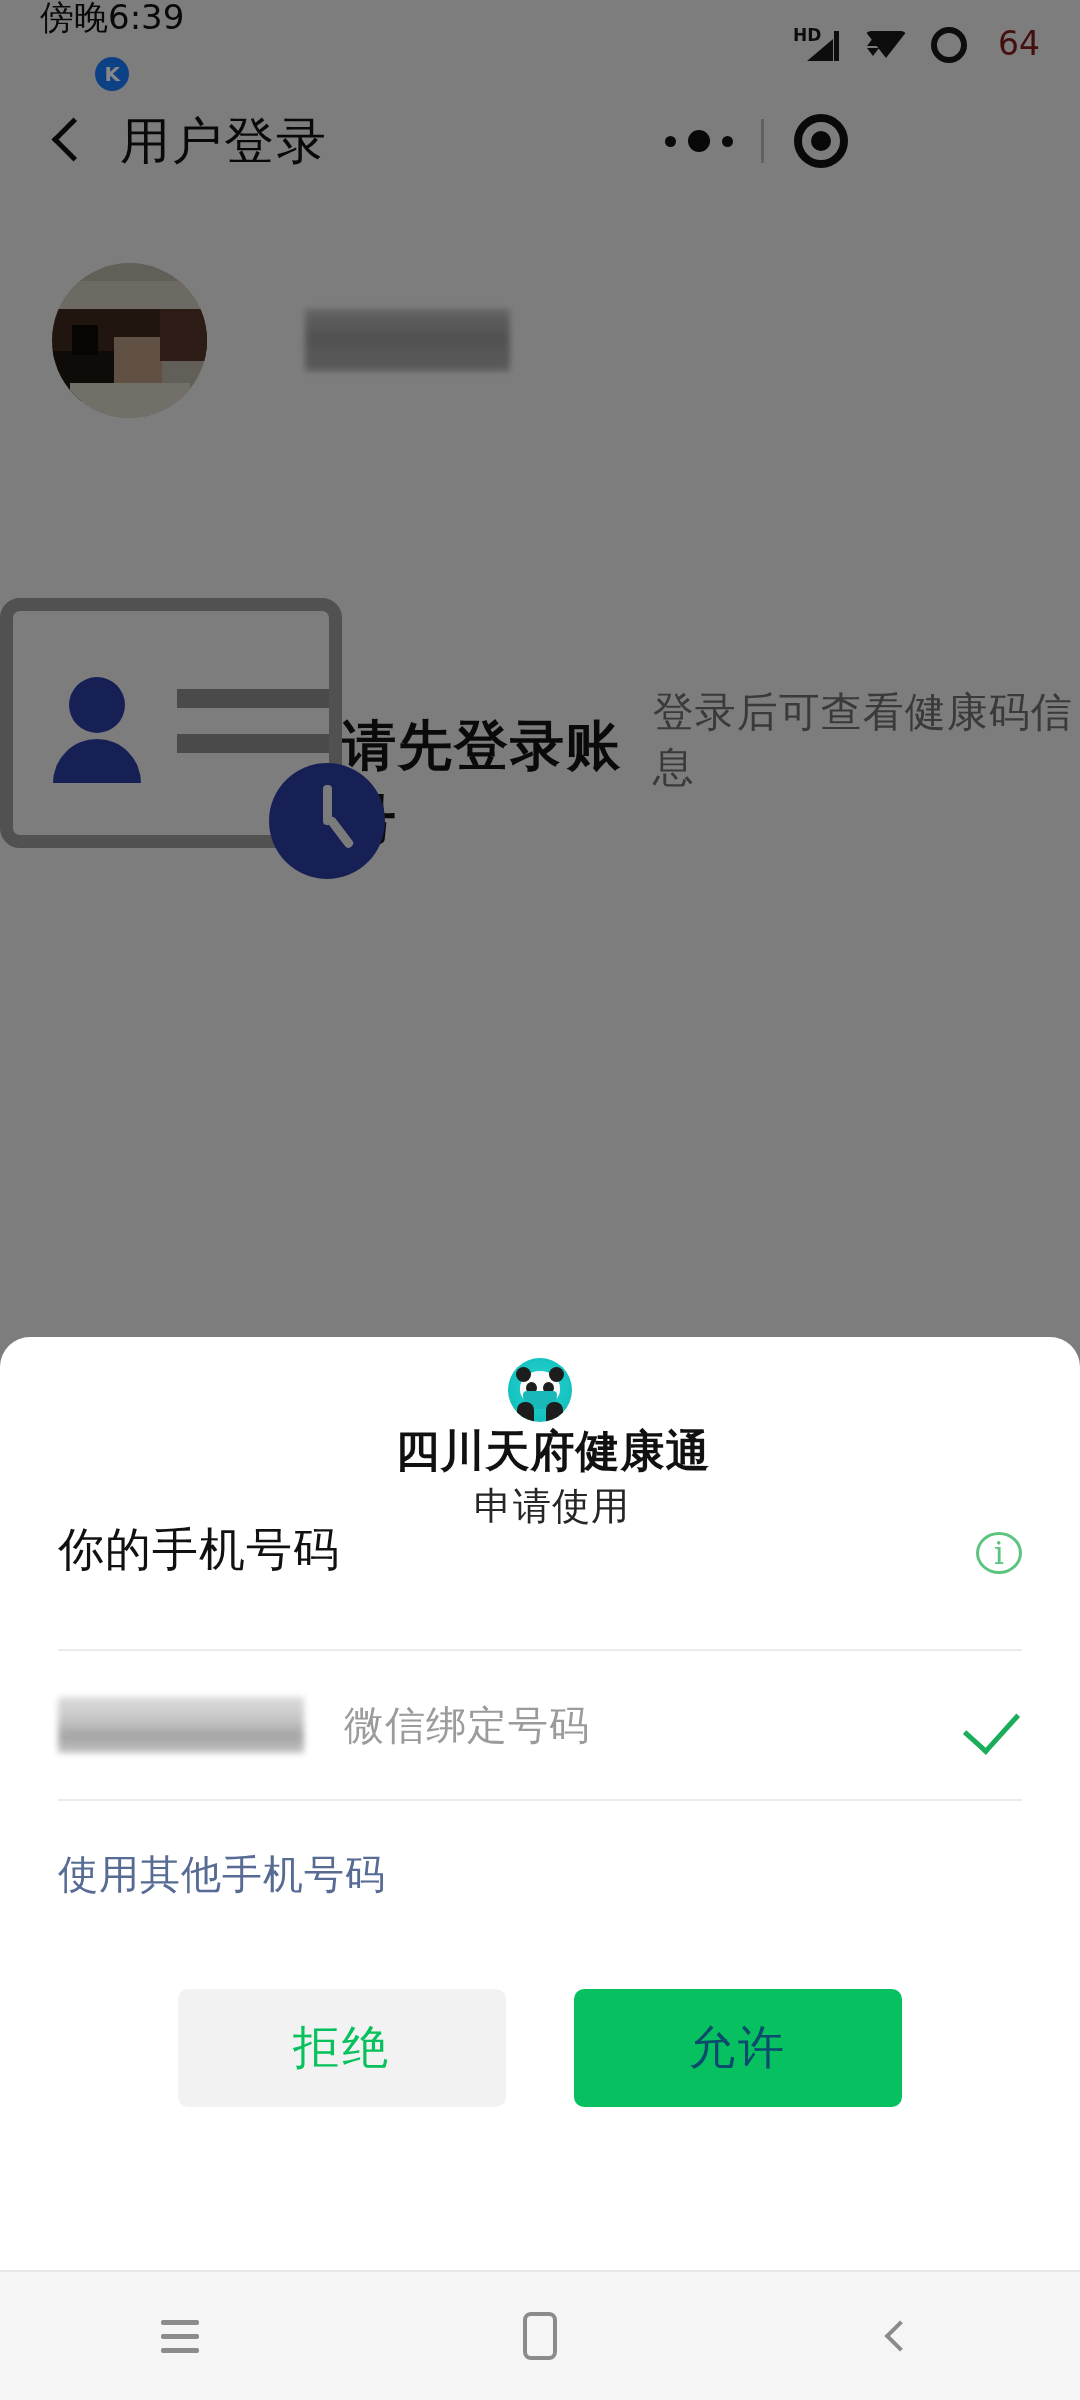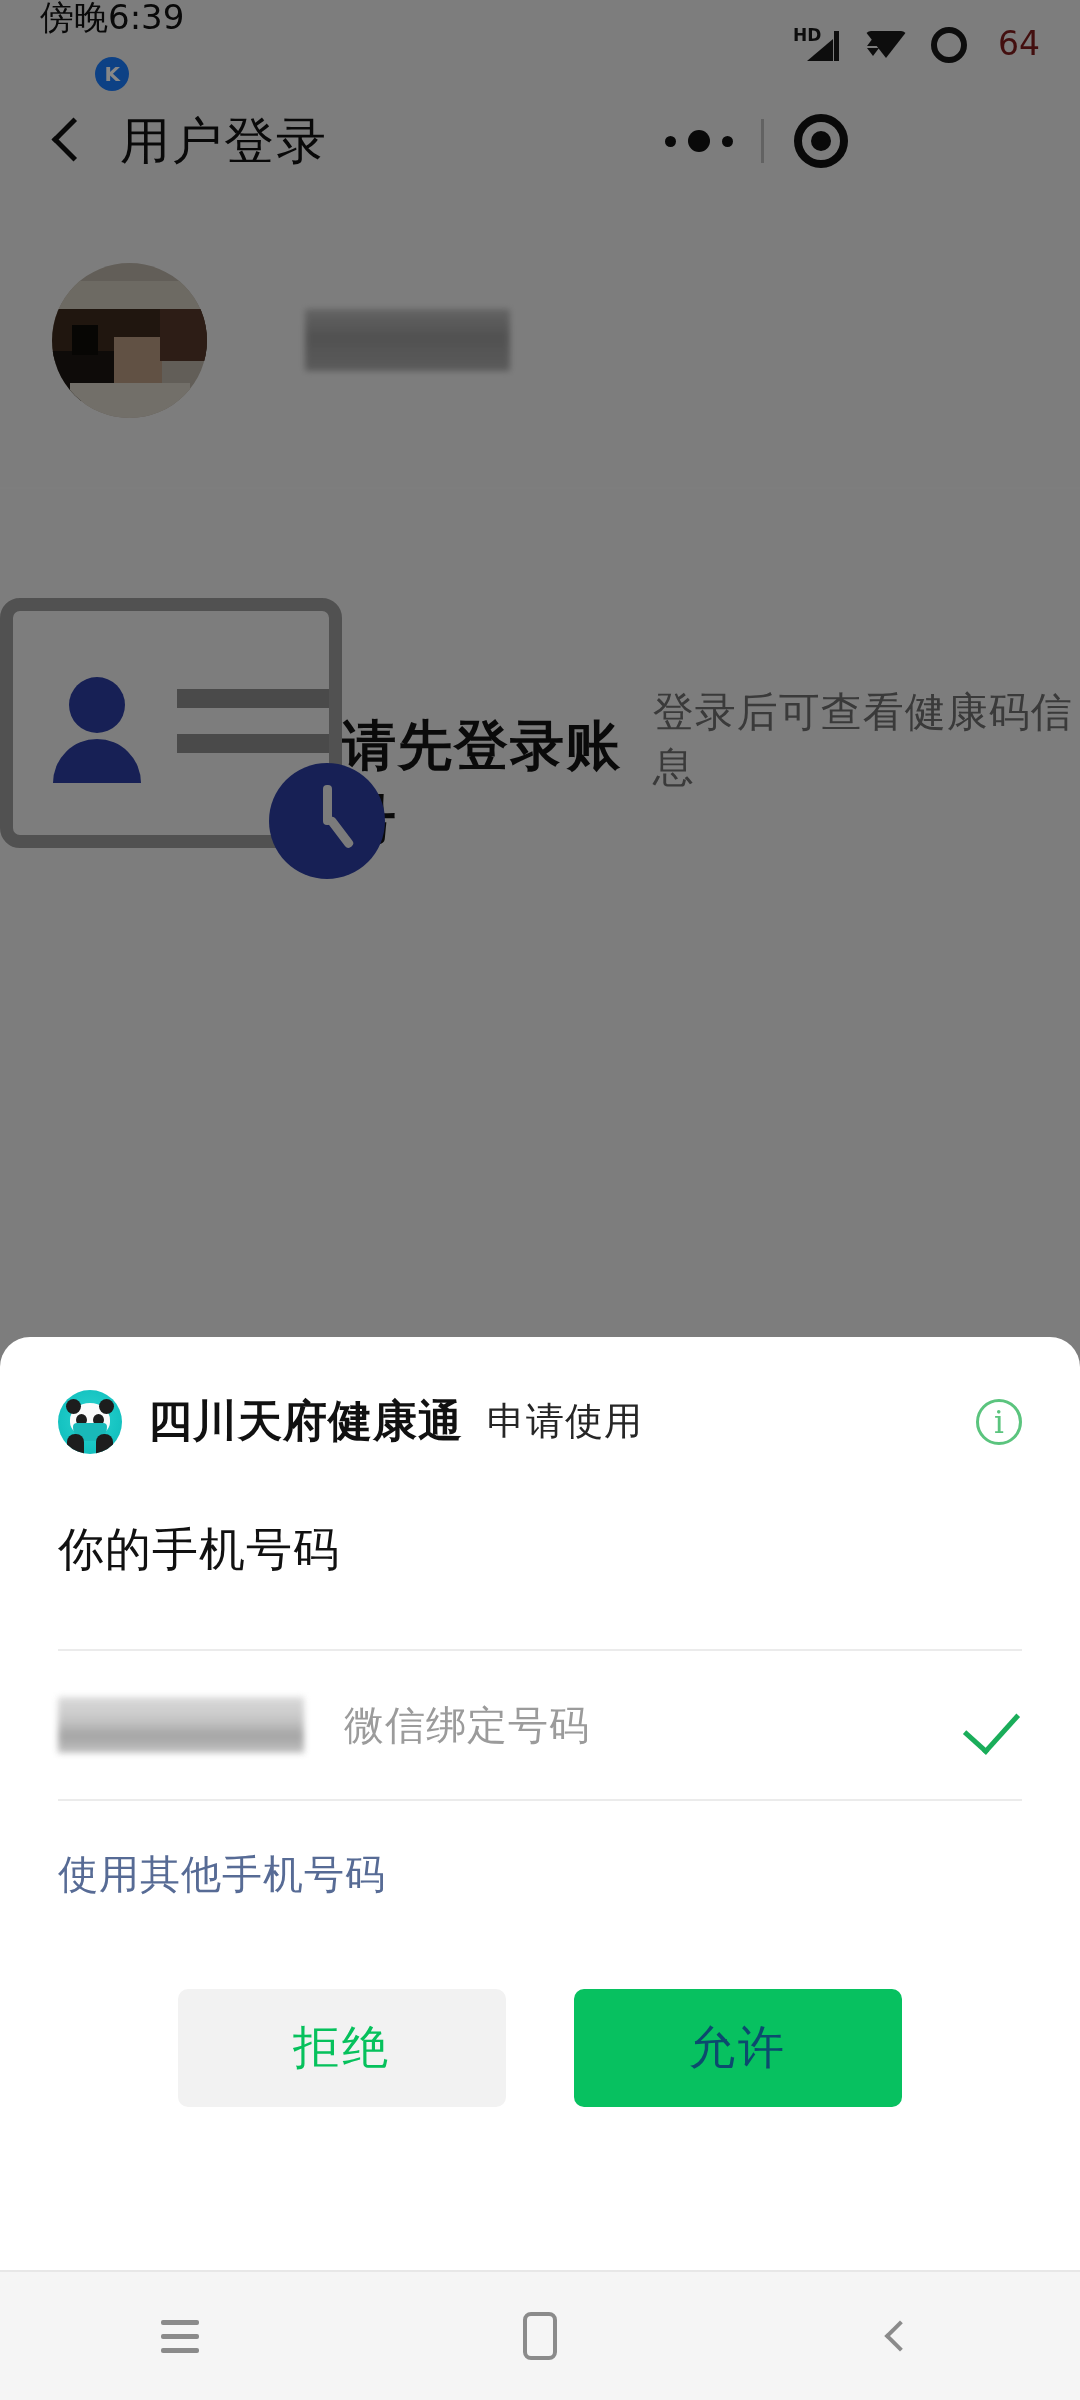--- a/index.html
+++ b/index.html
@@ -134,21 +134,21 @@
     margin-top:34px; font-size:41px; color:#6e6e6e; letter-spacing:1px;
   }
 
   
   .sheet{
     position:absolute; left:0; top:1337px; width:1080px; height:933px;
     background:#ffffff; border-radius:30px 30px 0 0; z-index:20;
     padding:0 58px;
   }
   .sheet-head{
-    display:flex; align-items:center; height:148px; padding-top:21px;
+    display:flex; align-items:center; height:148px; padding-top:21px;flex-direction:column;
   }
   .app-icon{
     width:64px;height:64px;border-radius:50%;
     background:radial-gradient(circle at 50% 45%, #2ed4d0 0%, #16c4c2 60%, #0fb4b4 100%);
     position:relative; overflow:hidden; flex:none;
   }
   .panda-face{ position:absolute; left:12px; top:13px; width:40px;height:34px;border-radius:50% 50% 45% 45%; background:#fbfbfb;}
   .panda-ear{ position:absolute; width:15px;height:15px;border-radius:50%;background:#1d1d1d;}
   .panda-ear.l{ left:8px; top:9px;}
   .panda-ear.r{ right:8px; top:9px;}

